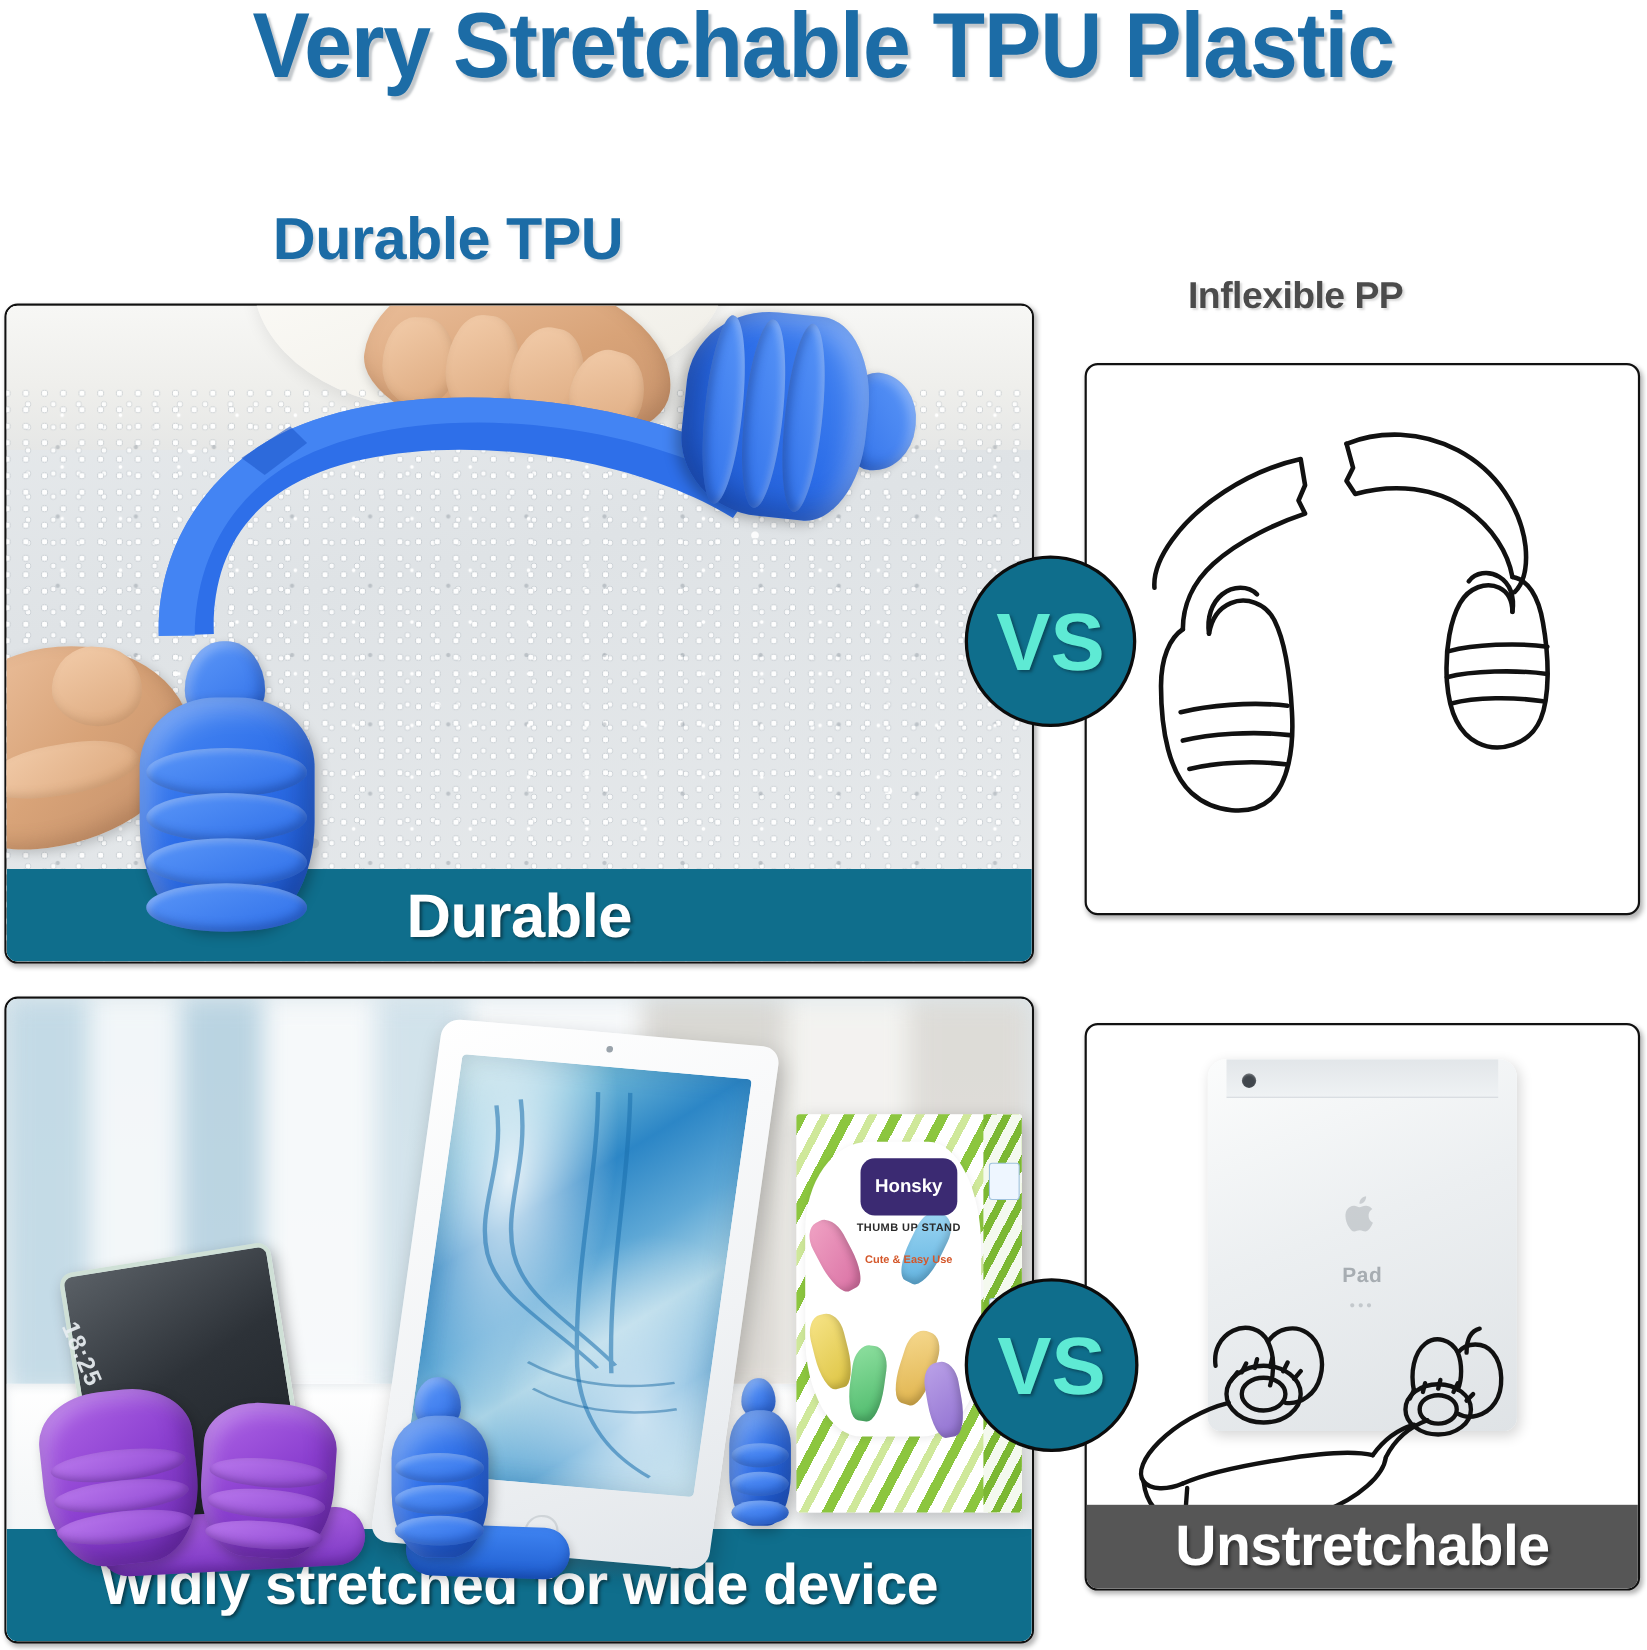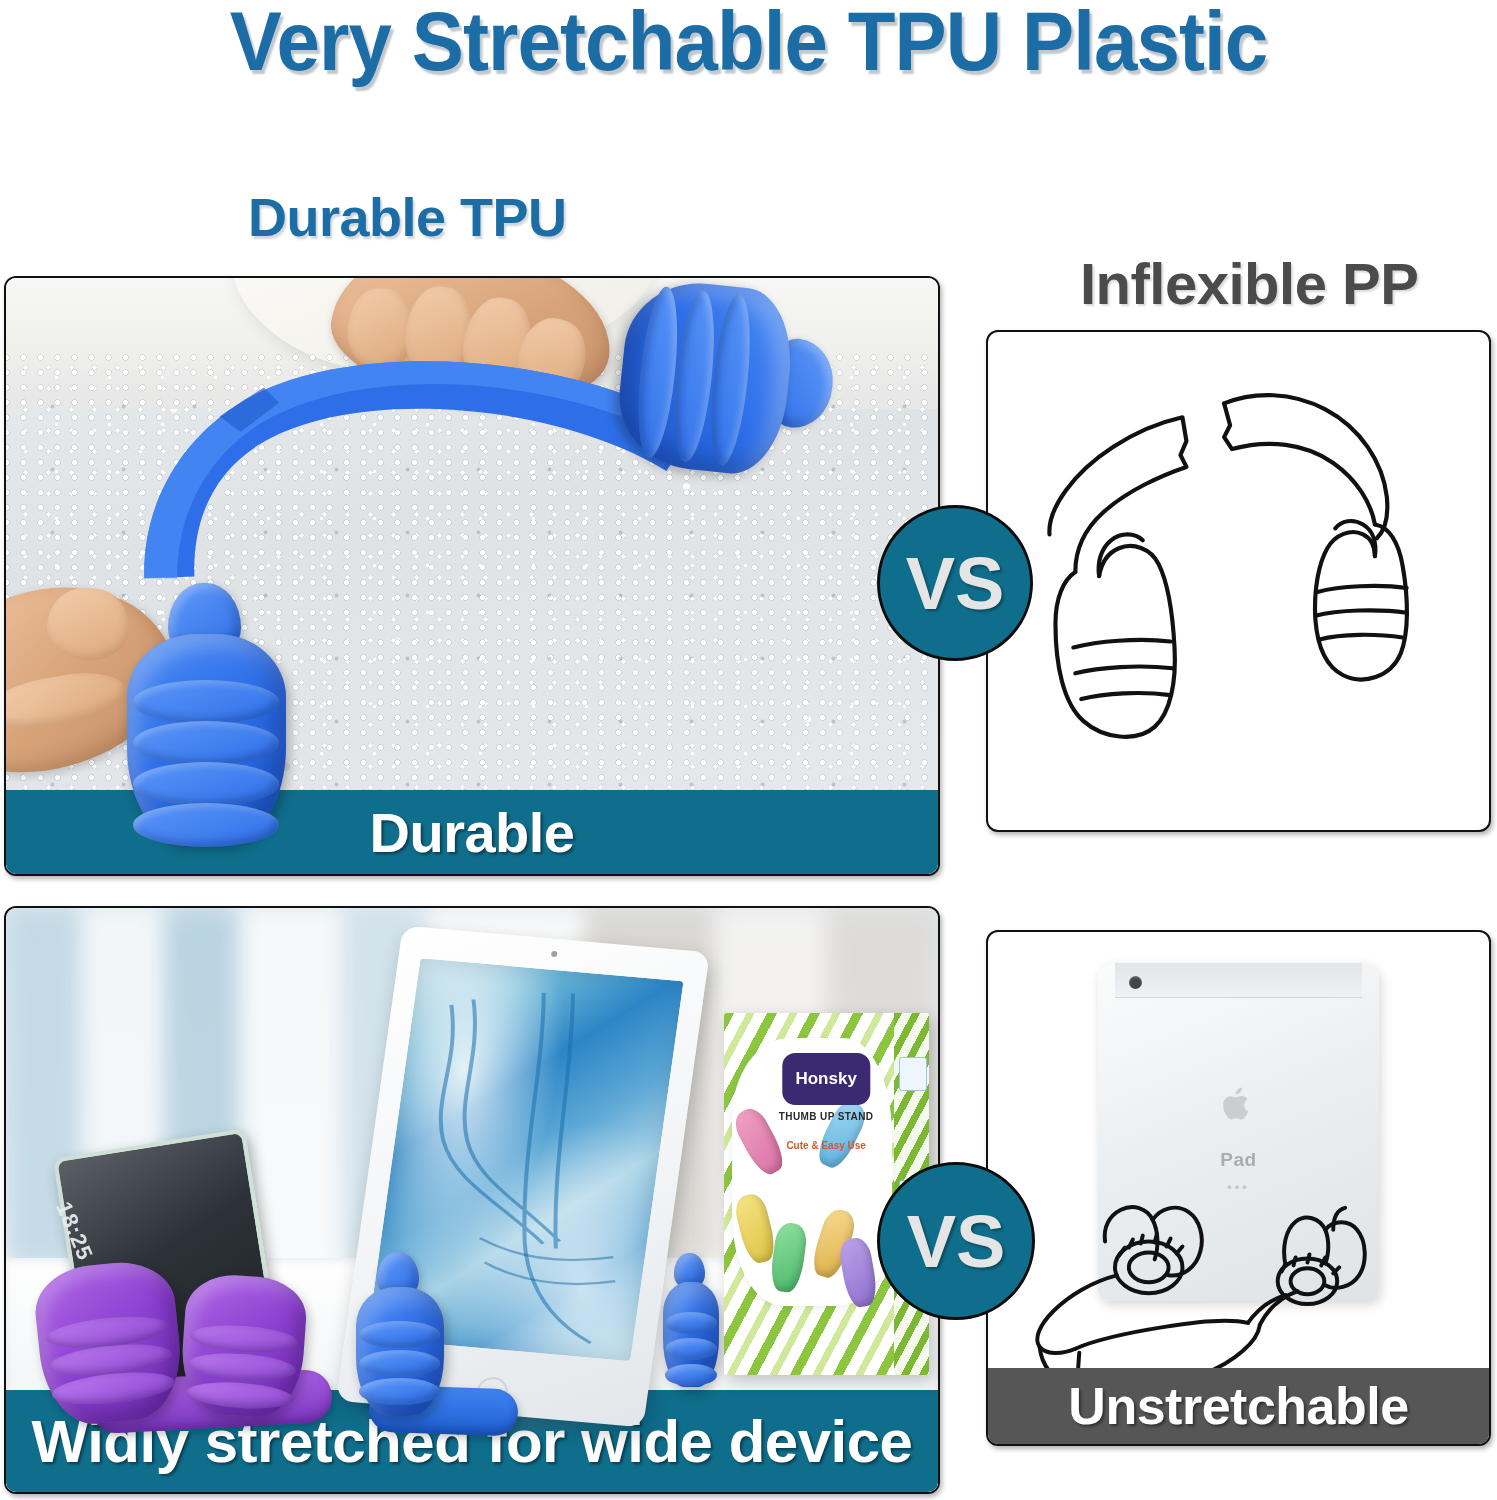--- a/index.html
+++ b/index.html
@@ -25,21 +25,21 @@
   }
   .sub-title-left{
     position:absolute;left:248px;top:186px;
     font-size:54px;font-weight:700;color:#1C6CA6;
     letter-spacing:-.5px;
     text-shadow:2px 3px 2px rgba(130,140,150,.35);
     white-space:nowrap;
   }
   .sub-title-right{
     position:absolute;left:1080px;top:250px;
-    font-size:58px;font-weight:700;color:#4B4B4B;
+    font-size:34px;font-weight:700;color:#4B4B4B;
     letter-spacing:-.5px;
     text-shadow:2px 2px 2px rgba(150,150,150,.35);
     white-space:nowrap;
   }
 
   
   .panel{position:absolute;box-sizing:border-box;overflow:hidden;}
   .panel.photo{border:2px solid #111;border-radius:12px;background:#f2f2f2;
     box-shadow:2px 3px 5px rgba(0,0,0,.3);}
   .panel.line{border:2px solid #111;border-radius:12px;background:#fff;
@@ -56,29 +56,29 @@
     box-sizing:border-box;
     display:flex;align-items:center;justify-content:center;
     color:#fff;font-weight:700;white-space:nowrap;
     text-shadow:2px 2px 3px rgba(0,0,0,.45);
     letter-spacing:-.5px;
   }
   .caption.teal{background:#0F6E8C;}
   .caption.gray{background:#565656;}
   #cap-tl{height:84px;font-size:56px;}
   #cap-tr{height:76px;font-size:52px;}
-  #cap-bl{height:102px;font-size:60px;}
+  #cap-bl{height:102px;font-size:52px;}
   #cap-br{height:76px;font-size:52px;}
 
   
   .vs-badge{
     position:absolute;border-radius:50%;
     background:#0F6E8C;border:3px solid #0c0c0c;
     display:flex;align-items:center;justify-content:center;
-    color:#e5e5e5;font-weight:700;
+    color:#5eead4;font-weight:700;
     text-shadow:2px 2px 3px rgba(0,0,0,.35);
     z-index:30;
   }
   #vs-top{left:877px;top:505px;width:150px;height:150px;font-size:74px;}
   #vs-bottom{left:877px;top:1162px;width:152px;height:152px;font-size:74px;}
 
   
   .pellet-bed{
     position:absolute;left:0;top:0;width:100%;height:100%;
     background:

